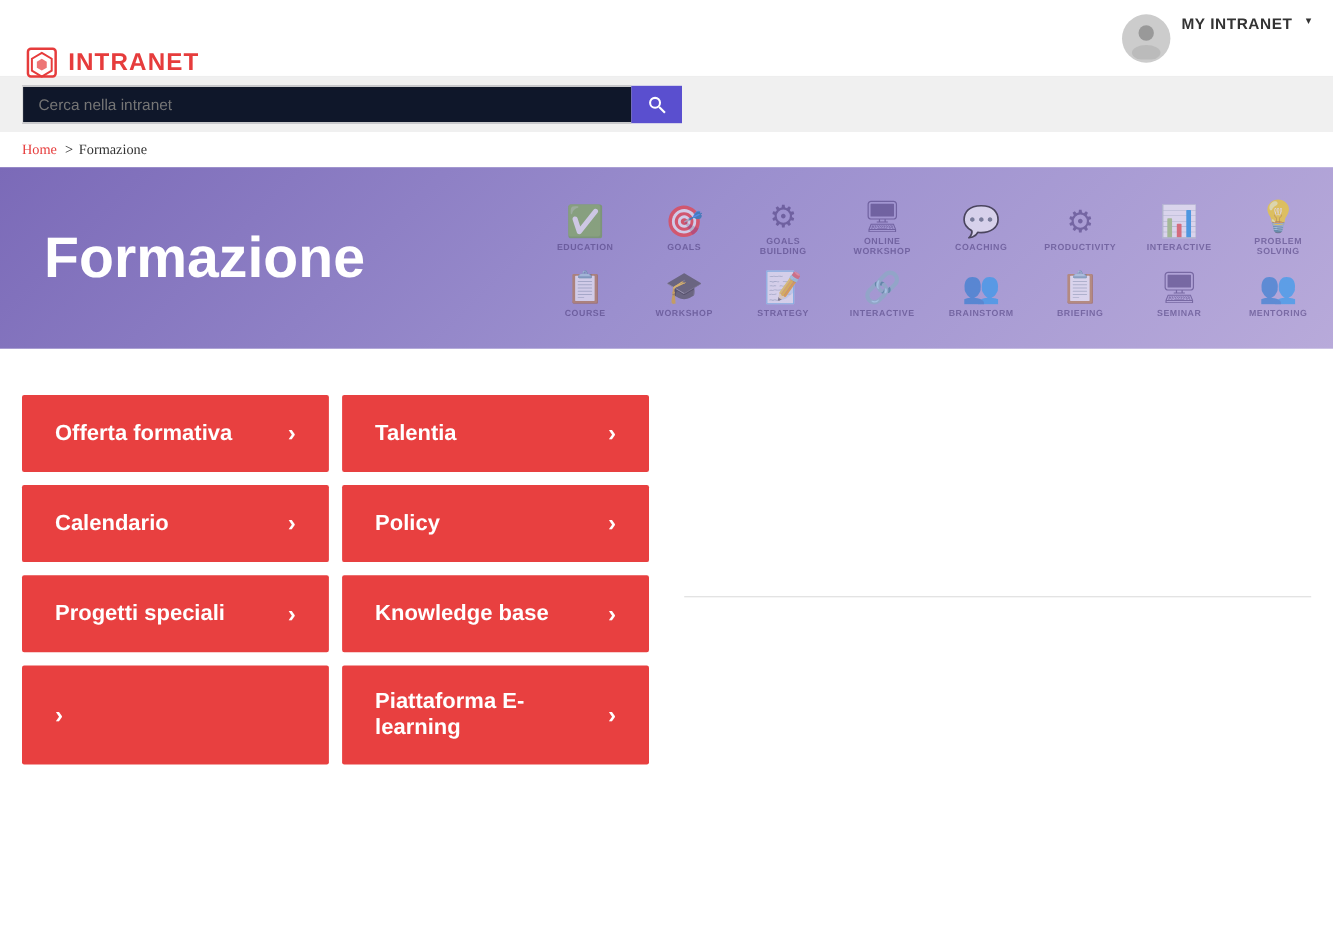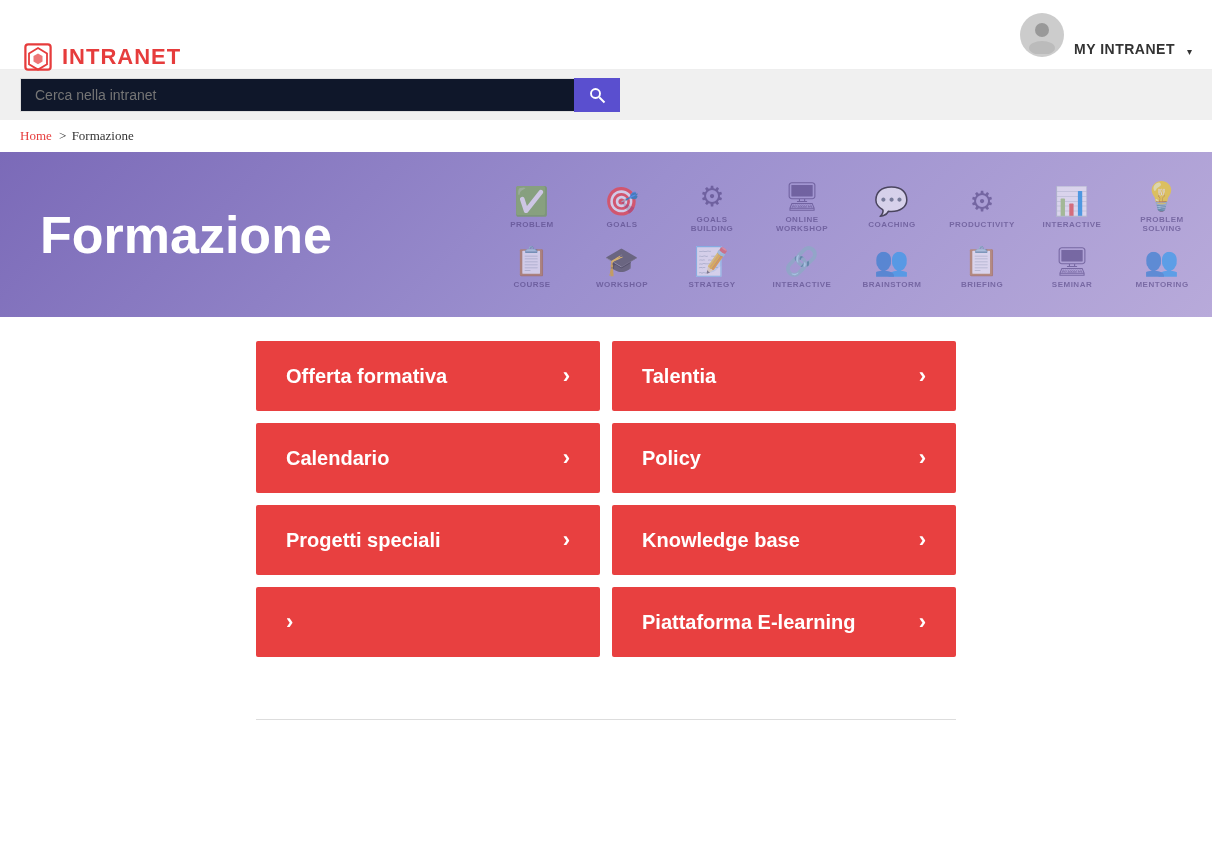--- a/index.html
+++ b/index.html
@@ -26,21 +26,21 @@
       font-weight: 900;
       color: #e63c3c;
       letter-spacing: 1px;
     }
     .logo-icon {
       width: 36px;
       height: 36px;
     }
     .user-area {
       display: flex;
-      align-items: flex-end;
+      align-items: flex-start;
       gap: 10px;
       cursor: pointer;
     }
     .avatar {
       width: 44px;
       height: 44px;
       border-radius: 50%;
       background: #ccc;
       display: flex;
       align-items: center;
@@ -158,23 +158,23 @@
     .banner-icon-item .icon-label {
       font-size: 8px;
       color: #4a3a7a;
       font-weight: bold;
       letter-spacing: 0.5px;
       text-align: center;
     }
 
     
     .main-content {
-      padding: 24px 20px;
-      display: flex;
-      flex-direction: column;
+      padding: 42px 20px;
+      display: flex;
+      flex-direction: row;
       align-items: center;
       gap: 32px;
     }
     .buttons-grid {
       display: grid;
       grid-template-columns: 1fr 1fr;
       gap: 12px;
       width: 700px;
       max-width: 100%;
     }
@@ -247,21 +247,21 @@
   <span>&gt;</span>
   <span>Formazione</span>
 </div>
 
 <div class="banner">
   <h1 class="banner-title">Formazione</h1>
   <div class="banner-icons">
     <div class="banner-icons-row" id="banner-row-1">
         <div class="banner-icon-item">
           <span class="icon-glyph">✅</span>
-          <span class="icon-label">PROBLEM</span>
+          <span class="icon-label">EDUCATION</span>
         </div>
         <div class="banner-icon-item">
           <span class="icon-glyph">🎯</span>
           <span class="icon-label">GOALS</span>
         </div>
         <div class="banner-icon-item">
           <span class="icon-glyph">⚙</span>
           <span class="icon-label">GOALS BUILDING</span>
         </div>
         <div class="banner-icon-item">

